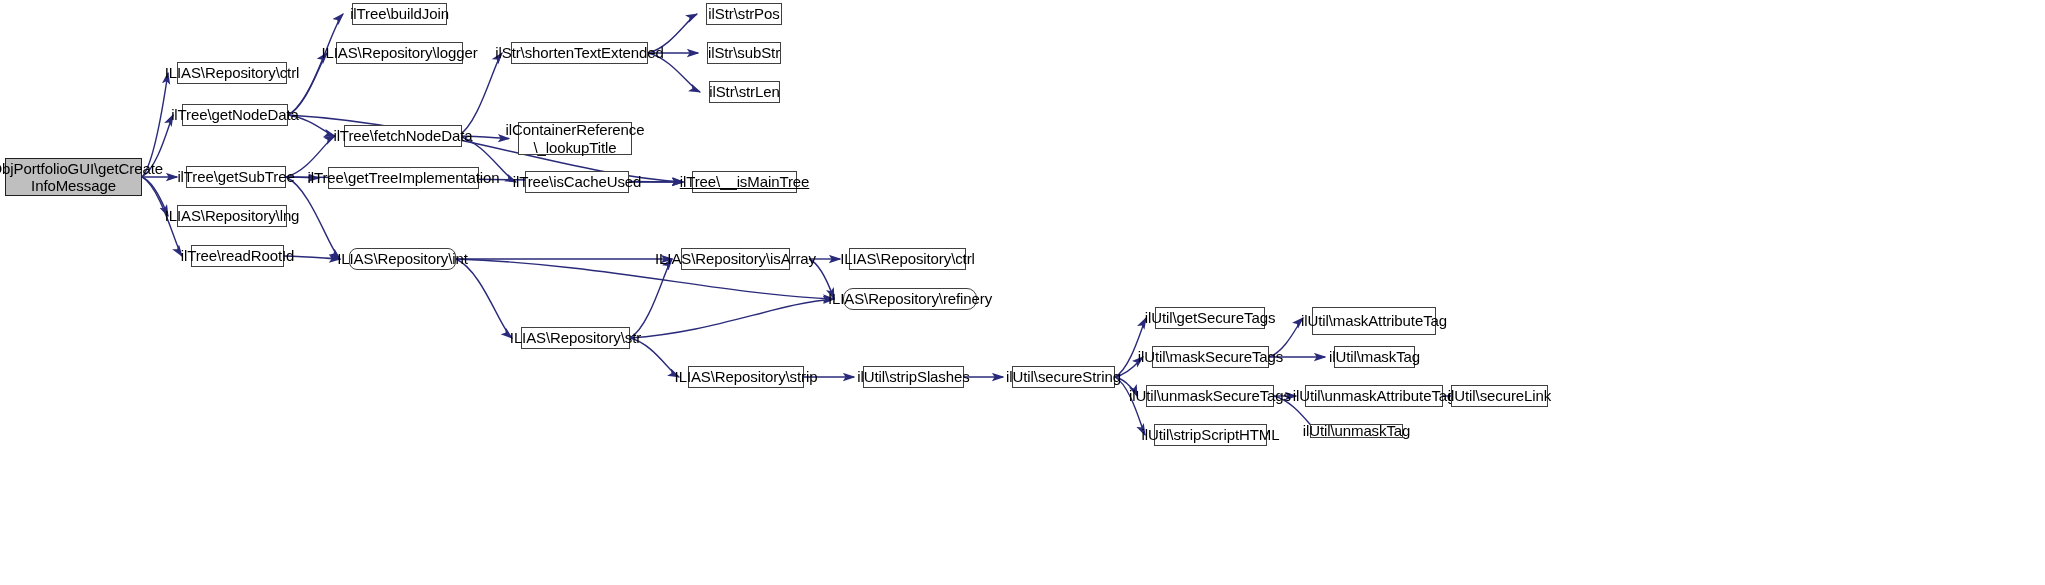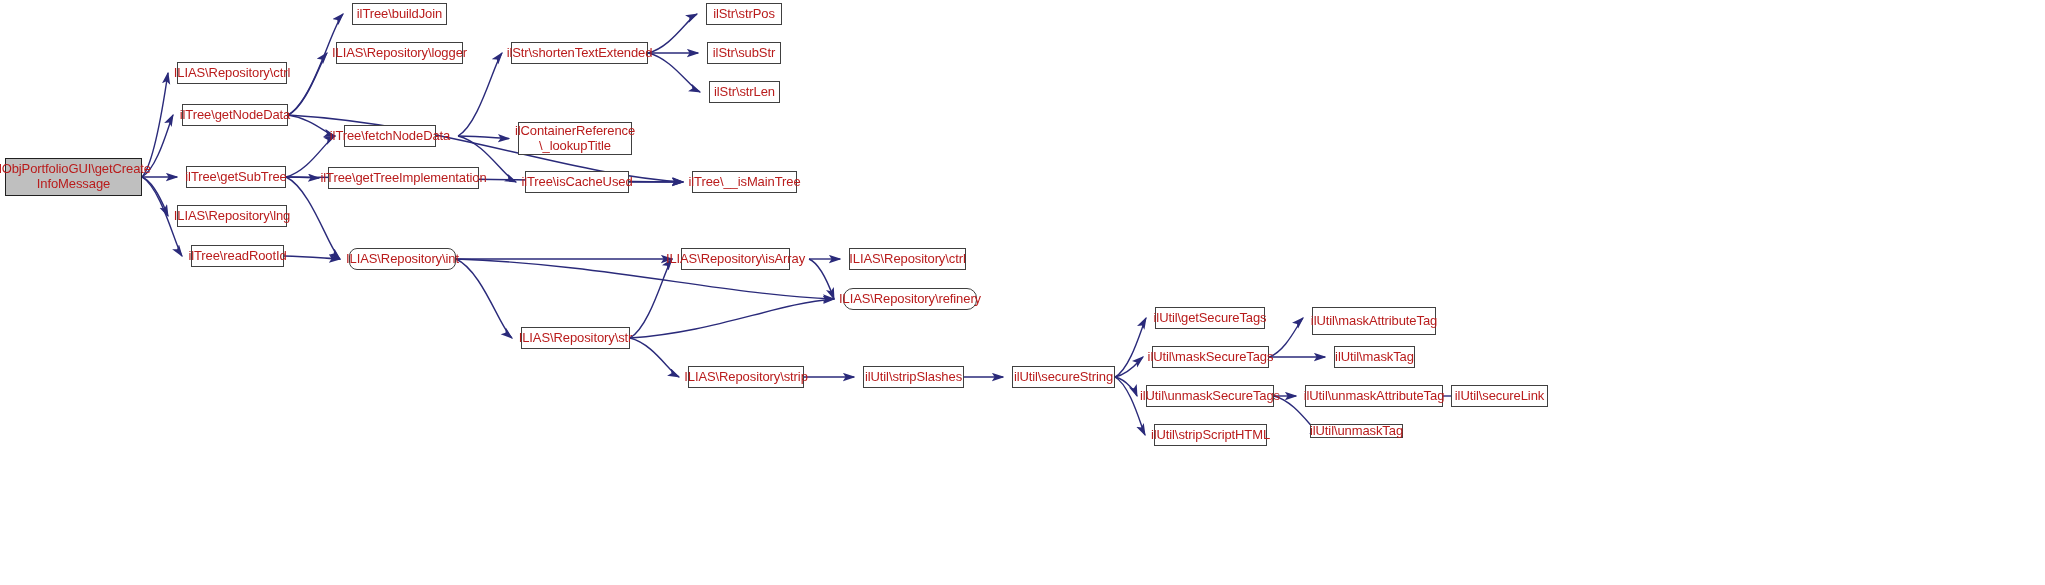--- a/index.html
+++ b/index.html
@@ -11,22 +11,22 @@
     background:#ffffff;
     font-family:"Liberation Sans","DejaVu Sans",sans-serif;
     overflow:hidden;
   }
   svg#edges{position:absolute;left:0;top:0;width:2045px;height:585px;}
   .node{
     position:absolute;
     box-sizing:border-box;
     border:1px solid #404040;
     background:#ffffff;
-    color:#b91c1c;
-    font-size:13px;
+    color:#000000;
+    font-size:15px;
     line-height:1.15;
     display:flex;
     align-items:center;
     justify-content:center;
     text-align:center;
     white-space:pre;
     letter-spacing:-0.1px;
   }
   .node.root{
     background:#bfbfbf;
@@ -90,30 +90,30 @@
   <div id="node-layer">
       <div class="node root" style="left: 5px; top: 158px; width: 137px; height: 38px;"><span>ilObjPortfolioGUI\getCreate
 InfoMessage</span></div>
       <div class="node" style="left: 177px; top: 62px; width: 110px; height: 22px;"><span>ILIAS\Repository\ctrl</span></div>
       <div class="node" style="left: 182px; top: 104px; width: 106px; height: 22px;"><span>ilTree\getNodeData</span></div>
       <div class="node" style="left: 186px; top: 166px; width: 100px; height: 22px;"><span>ilTree\getSubTree</span></div>
       <div class="node" style="left: 177px; top: 205px; width: 110px; height: 22px;"><span>ILIAS\Repository\lng</span></div>
       <div class="node" style="left: 191px; top: 245px; width: 93px; height: 22px;"><span>ilTree\readRootId</span></div>
       <div class="node" style="left: 352px; top: 3px; width: 95px; height: 22px;"><span>ilTree\buildJoin</span></div>
       <div class="node" style="left: 336px; top: 42px; width: 127px; height: 22px; align-items: center;"><span>ILIAS\Repository\logger</span></div>
-      <div class="node" style="left: 344px; top: 125px; width: 92px; height: 22px;"><span>ilTree\fetchNodeData</span></div>
+      <div class="node" style="left: 344px; top: 125px; width: 118px; height: 22px;"><span>ilTree\fetchNodeData</span></div>
       <div class="node" style="left: 328px; top: 167px; width: 151px; height: 22px;"><span>ilTree\getTreeImplementation</span></div>
       <div class="node" style="left: 511px; top: 42px; width: 137px; height: 22px;"><span>ilStr\shortenTextExtended</span></div>
       <div class="node" style="left: 518px; top: 122px; width: 114px; height: 33px;"><span>ilContainerReference
 \_lookupTitle</span></div>
       <div class="node" style="left: 525px; top: 171px; width: 104px; height: 22px;"><span>ilTree\isCacheUsed</span></div>
       <div class="node" style="left: 706px; top: 3px; width: 76px; height: 22px;"><span>ilStr\strPos</span></div>
       <div class="node" style="left: 707px; top: 42px; width: 74px; height: 22px;"><span>ilStr\subStr</span></div>
       <div class="node" style="left: 709px; top: 81px; width: 71px; height: 22px;"><span>ilStr\strLen</span></div>
-      <div class="node" style="left: 692px; top: 171px; width: 105px; height: 22px;"><span>ilTree\__isMainTree</span></div>
+      <div class="node" style="left: 692px; top: 171px; width: 105px; height: 22px; text-decoration: underline;"><span>ilTree\__isMainTree</span></div>
       <div class="node" style="left: 349px; top: 248px; width: 107px; height: 22px; border-radius: 8px;"><span>ILIAS\Repository\int</span></div>
       <div class="node" style="left: 681px; top: 248px; width: 109px; height: 22px;"><span>ILIAS\Repository\isArray</span></div>
       <div class="node" style="left: 849px; top: 248px; width: 117px; height: 22px;"><span>ILIAS\Repository\ctrl</span></div>
       <div class="node" style="left: 843px; top: 288px; width: 134px; height: 22px; border-radius: 10px;"><span>ILIAS\Repository\refinery</span></div>
       <div class="node" style="left: 521px; top: 327px; width: 109px; height: 22px;"><span>ILIAS\Repository\str</span></div>
       <div class="node" style="left: 688px; top: 366px; width: 116px; height: 22px;"><span>ILIAS\Repository\strip</span></div>
       <div class="node" style="left: 863px; top: 366px; width: 101px; height: 22px;"><span>ilUtil\stripSlashes</span></div>
       <div class="node" style="left: 1012px; top: 366px; width: 103px; height: 22px;"><span>ilUtil\secureString</span></div>
       <div class="node" style="left: 1155px; top: 307px; width: 110px; height: 22px;"><span>ilUtil\getSecureTags</span></div>
       <div class="node" style="left: 1152px; top: 346px; width: 117px; height: 22px;"><span>ilUtil\maskSecureTags</span></div>

